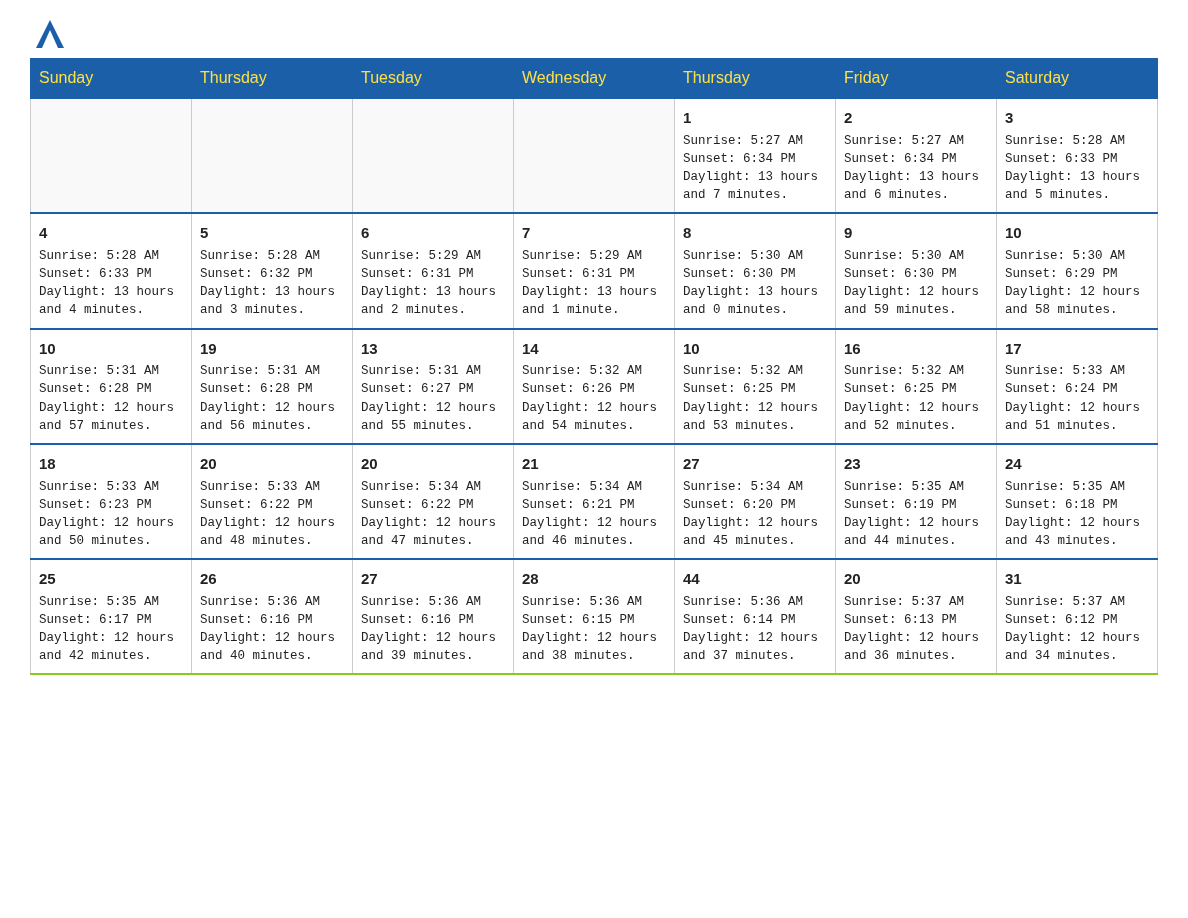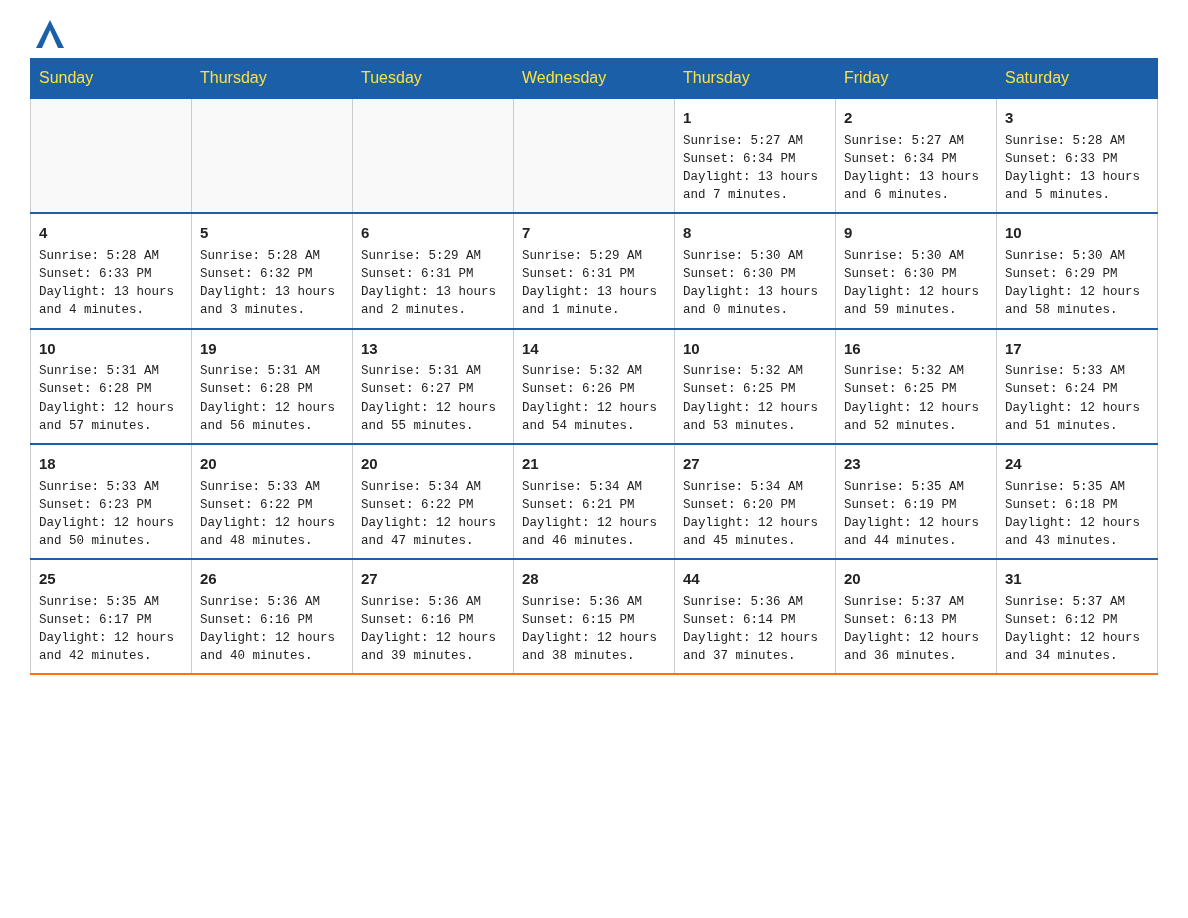--- a/index.html
+++ b/index.html
@@ -82,21 +82,21 @@
       color: #222;
       display: block;
       margin-bottom: 3px;
     }
     .day-info {
       font-size: 12.5px;
       color: #222;
       font-family: Liberation Mono, monospace;
     }
     .calendar tbody tr:last-child td {
-      border-bottom: 2px solid #f97316;
+      border-bottom: 2px solid #84cc16;
     }
     .calendar tbody tr td {
       border-top: 2px solid #1a5fa8;
     }
     .calendar tbody tr td:first-child {
       border-left: 1px solid #ccc;
     }
   </style>
 </head>
 <body>

